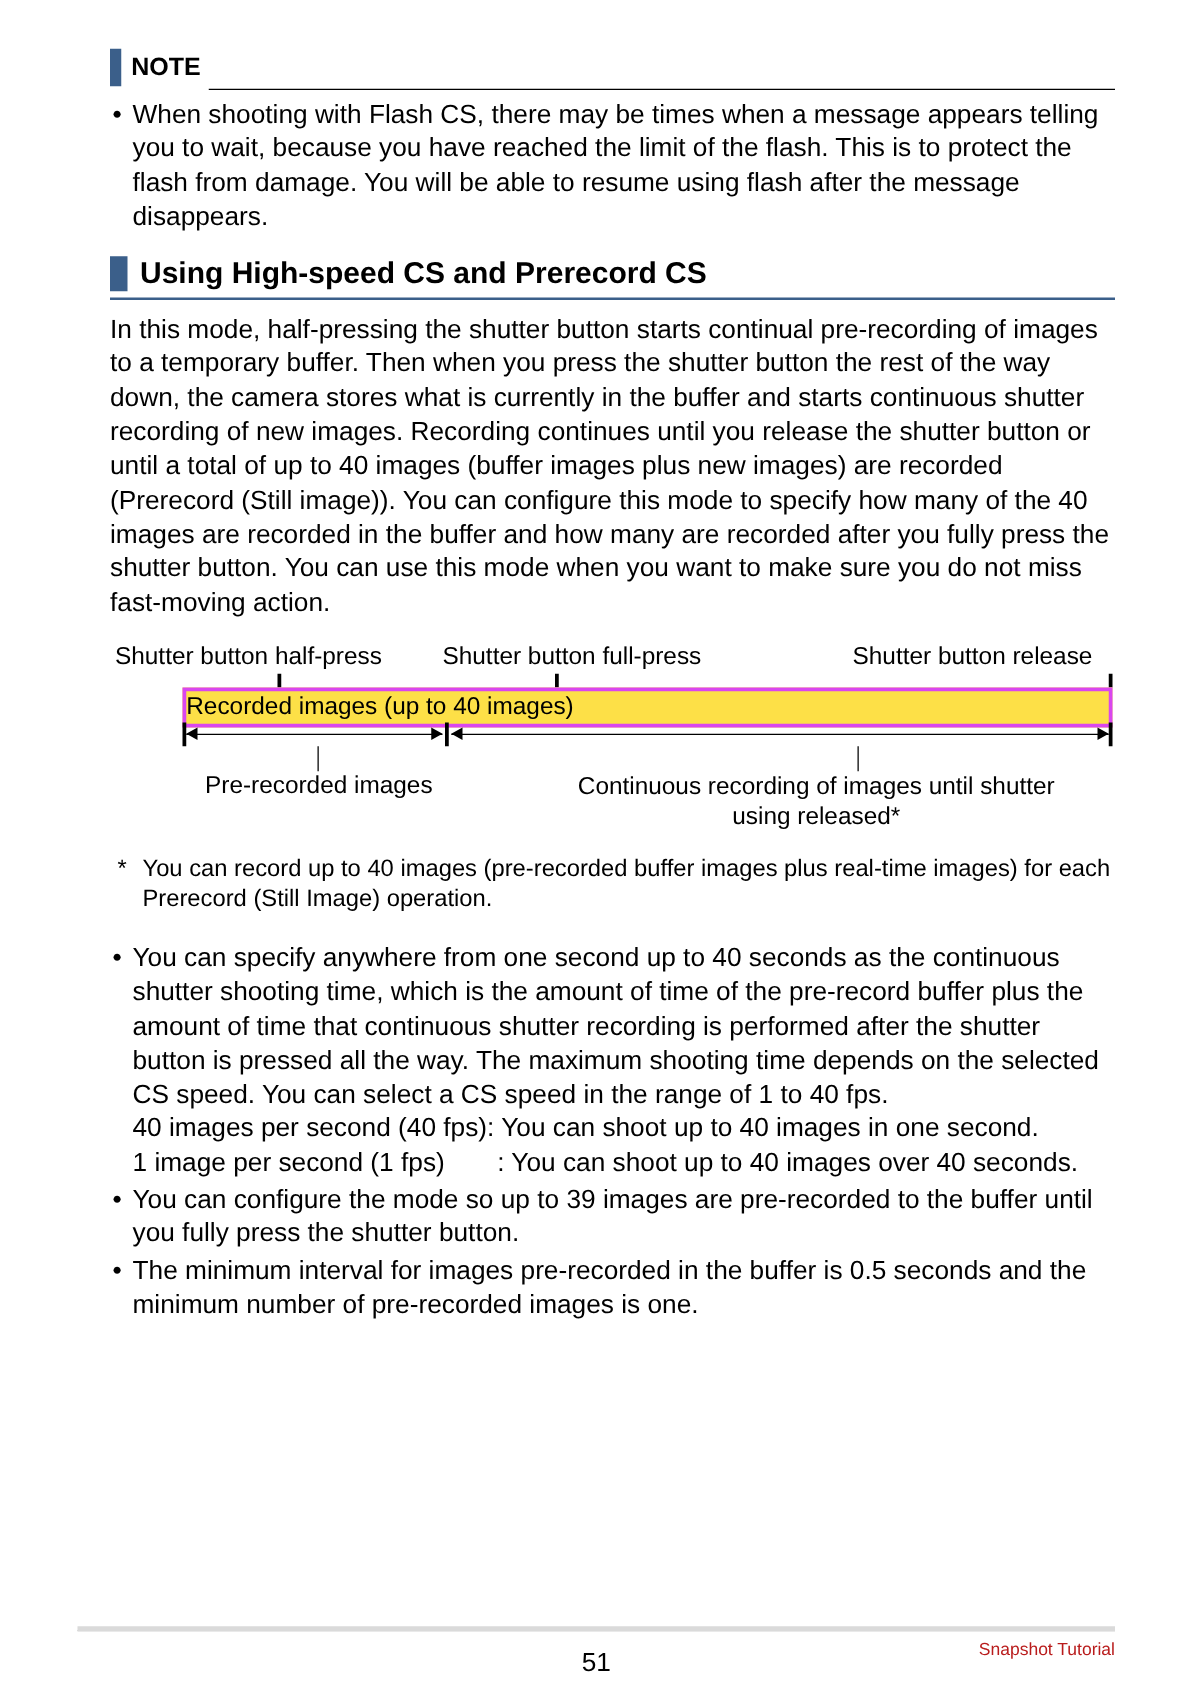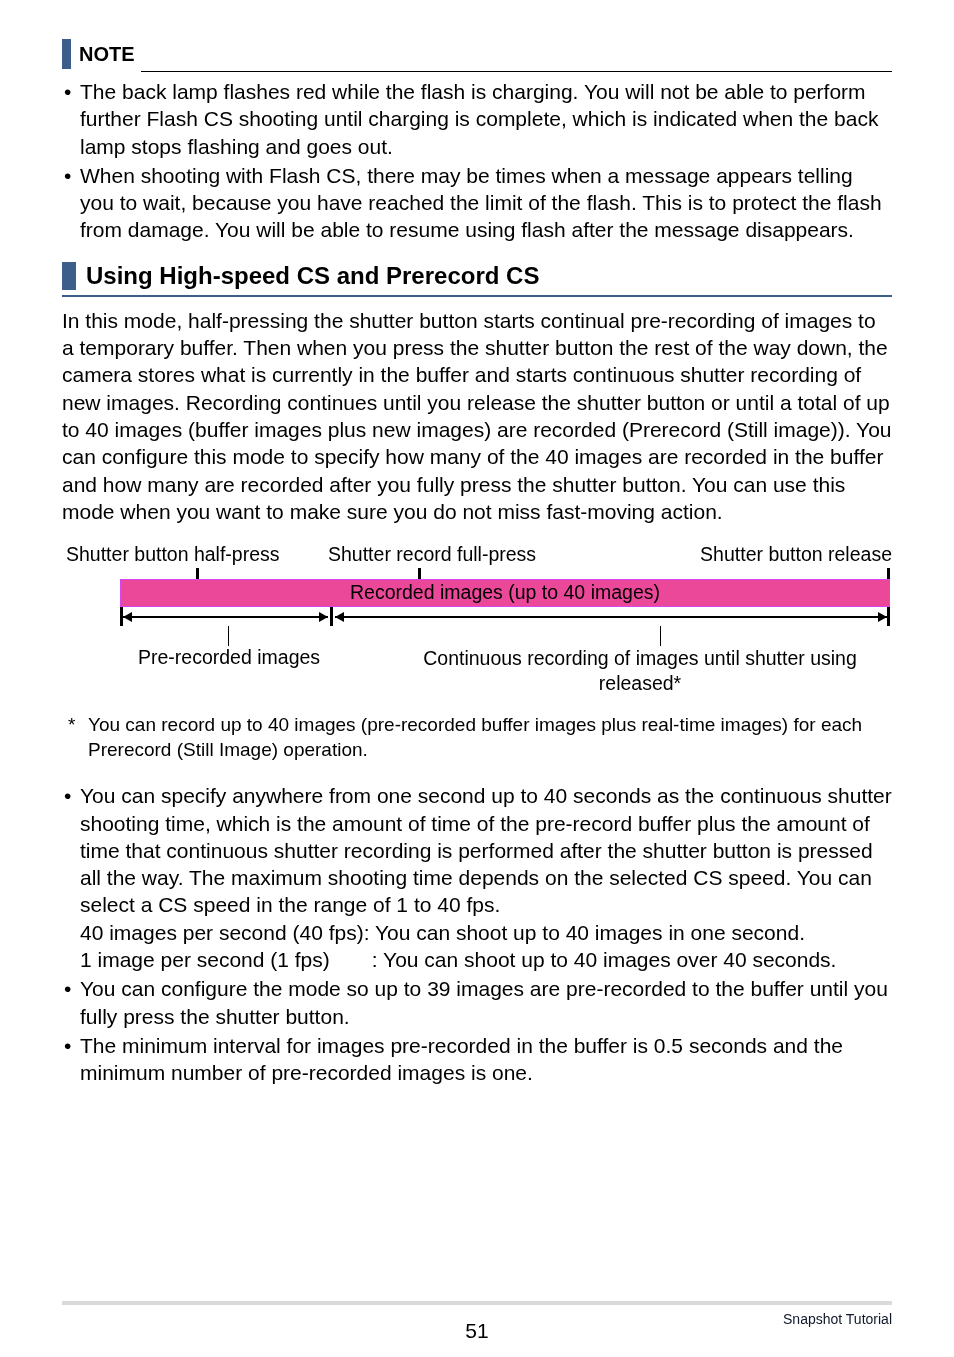--- a/index.html
+++ b/index.html
@@ -7,21 +7,21 @@
     padding: 0;
     font-family: Arial, Helvetica, sans-serif;
     color: #000;
     background: #fff;
     width: 954px;
     height: 1357px;
     box-sizing: border-box;
     position: relative;
   }
   .page {
-    padding: 36px 62px 0 62px;
+    padding: 36px 62px 0 88px;
   }
   .note-header {
     display: flex;
     align-items: center;
     margin-bottom: 6px;
   }
   .note-bar {
     width: 9px;
     height: 30px;
     background: #3b5f8a;
@@ -83,21 +83,21 @@
   .diagram {
     margin: 16px 0 10px 0;
   }
   .diag-labels-top {
     display: flex;
     font-size: 19.5px;
     margin-bottom: 2px;
   }
   .lbl-half { width: 240px; padding-left: 4px;}
   .lbl-full { flex: 1; padding-left: 22px;}
-  .lbl-release { width: 228px; text-align: right;}
+  .lbl-release { width: 228px; text-align: center;}
   .diag-area {
     position: relative;
     height: 74px;
     margin-left: 58px;
     margin-right: 2px;
   }
   .tick {
     position: absolute;
     width: 3px;
     height: 11px;
@@ -106,23 +106,23 @@
   }
   .tick.t1 { left: 76px; }
   .tick.t2 { left: 298px; }
   .tick.t3 { right: 0px; }
   .grey-bar {
     position: absolute;
     left: 0;
     right: 0;
     top: 11px;
     height: 26px;
-    background: #ec4899;
-    border: 1px solid #d946ef;
-    text-align: center;
+    background: #fde047;
+    border: 3px solid #d946ef;
+    text-align: left;
     font-size: 19.5px;
     line-height: 24px;
   }
   .divider-pre {
     position: absolute;
     top: 39px;
     left: 0;
     width: 3px;
     height: 19px;
     background: #000;
@@ -191,21 +191,21 @@
     left: 62px;
     right: 62px;
     border-top: 1px solid #bcbcbc;
     padding-top: 4px;
   }
   .footer-inner {
     display: flex;
     justify-content: space-between;
     align-items: flex-end;
     font-size: 14px;
-    color: #0f172a;
+    color: #b91c1c;
   }
   .page-num {
     font-size: 21px;
     position: absolute;
     left: 50%;
     transform: translateX(-50%);
     top: 14px;
   }
   .footer-right {
     font-size: 14px;
@@ -225,35 +225,34 @@
 
 <div class="page">
 
   <div class="note-header">
     <div class="note-bar"></div>
     <div class="note-label">NOTE</div>
     <div class="note-underline"></div>
   </div>
 
   <ul class="bullets">
-    <li>The back lamp flashes red while the flash is charging. You will not be able to perform further Flash CS shooting until charging is complete, which is indicated when the back lamp stops flashing and goes out.</li>
     <li>When shooting with Flash CS, there may be times when a message appears telling you to wait, because you have reached the limit of the flash. This is to protect the flash from damage. You will be able to resume using flash after the message disappears.</li>
   </ul>
 
   <div class="section-header">
     <div class="section-bar"></div>
     <div class="section-title">Using High-speed CS and Prerecord CS</div>
   </div>
 
   <div class="section-body">In this mode, half-pressing the shutter button starts continual pre-recording of images to a temporary buffer. Then when you press the shutter button the rest of the way down, the camera stores what is currently in the buffer and starts continuous shutter recording of new images. Recording continues until you release the shutter button or until a total of up to 40 images (buffer images plus new images) are recorded (Prerecord (Still image)). You can configure this mode to specify how many of the 40 images are recorded in the buffer and how many are recorded after you fully press the shutter button. You can use this mode when you want to make sure you do not miss fast-moving action.</div>
 
   <div class="diagram">
     <div class="diag-labels-top">
       <div class="lbl-half">Shutter button half-press</div>
-      <div class="lbl-full">Shutter record full-press</div>
+      <div class="lbl-full">Shutter button full-press</div>
       <div class="lbl-release">Shutter button release</div>
     </div>
     <div class="diag-area">
       <div class="tick t1"></div>
       <div class="tick t2"></div>
       <div class="tick t3"></div>
       <div class="grey-bar">Recorded images (up to 40 images)</div>
       <div class="divider-pre"></div>
       <div class="divider-mid"></div>
       <div class="divider-end"></div>

